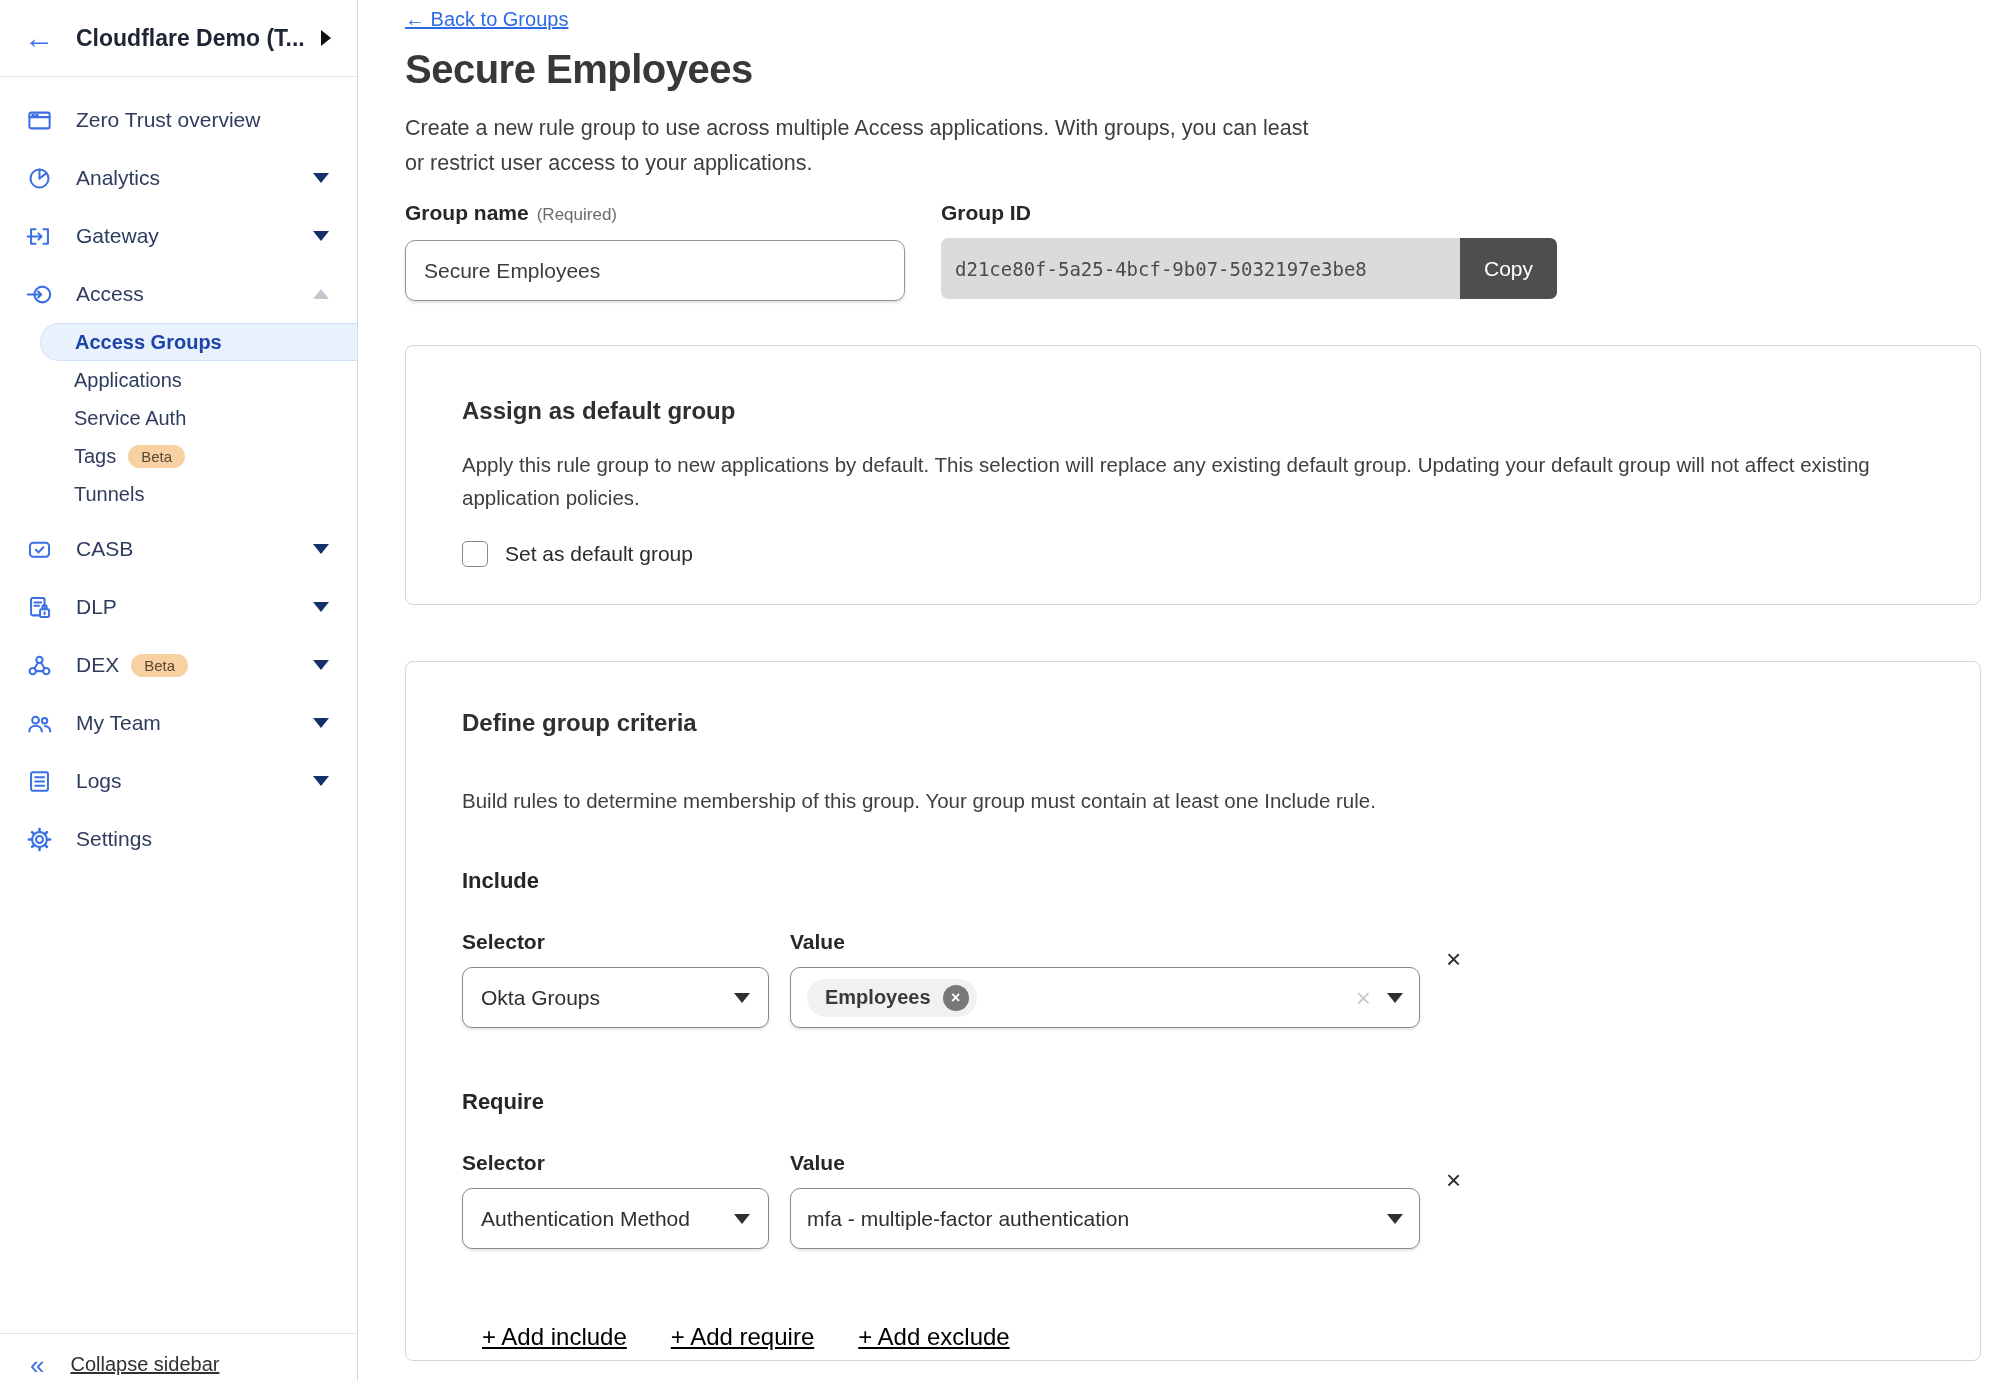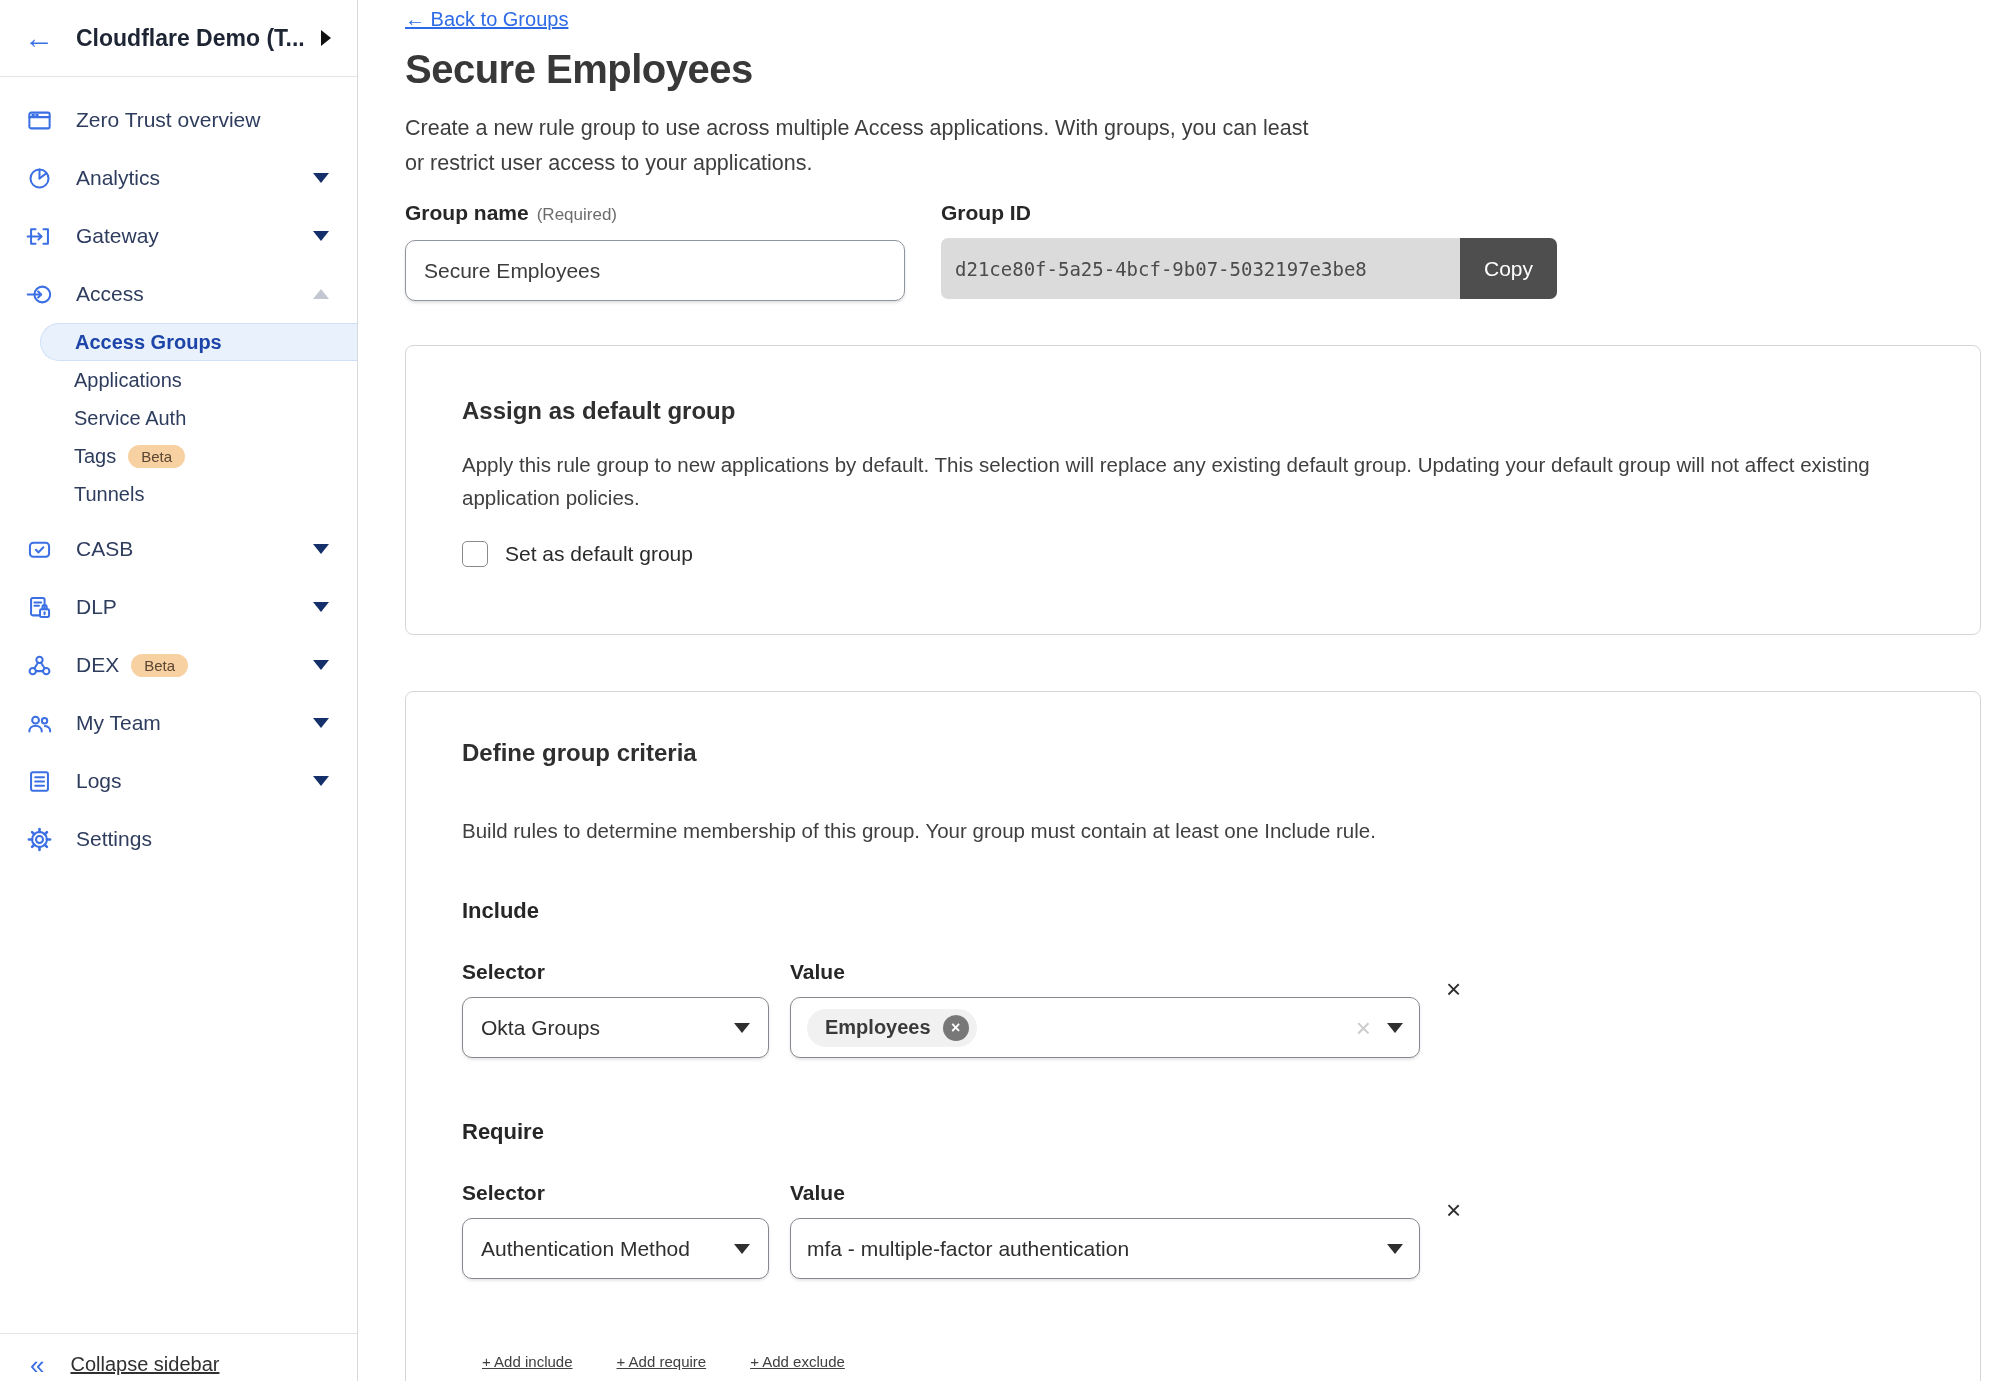--- a/index.html
+++ b/index.html
@@ -59,21 +59,21 @@
   .id-row { margin-top:12px; display:flex; }
   .id-box { width:519px; height:61px; background:#dbdbdb; border-radius:7px 0 0 7px;
             display:flex; align-items:center; padding:0 14px;
             font-family:"DejaVu Sans Mono", monospace; font-size:19px; color:#4b4b4b;
             white-space:nowrap; }
   .copy-btn { width:97px; height:61px; background:#4e4e4e; color:#fff; border:none;
               border-radius:0 7px 7px 0; font-size:21px; cursor:pointer;
               font-family:"Liberation Sans", sans-serif; }
 
   .card { border:1px solid #d6d6d6; border-radius:8px; background:#fff; width:1576px; }
-  .card1 { margin-top:44px; height:290px; padding:50px 56px 0; }
+  .card1 { margin-top:44px; height:260px; padding:50px 56px 0; }
   .card-title { font-size:24px; font-weight:bold; color:#2f2f2f; line-height:30px; }
   .card-body { margin-top:22px; font-size:20.5px; line-height:33px; color:#3f3f3f; }
   .check-row { margin-top:27px; display:flex; align-items:center; }
   .checkbox { width:26px; height:26px; border:1.5px solid #8a8a8a; border-radius:5px;
               background:#fff; cursor:pointer; flex:0 0 auto; }
   .check-label { margin-left:17px; font-size:21px; color:#2b2b2b; }
 
   .card2 { margin-top:56px; height:700px; padding:46px 56px 0; }
   .card2 .card-body { margin-top:46px; }
   .rule-heading { margin-top:50px; font-size:22px; font-weight:bold; color:#262626; line-height:28px; }
@@ -92,21 +92,21 @@
                border-top:10px solid #2f2f2f; flex:0 0 auto; }
   .chip { background:#f1f1f1; border-radius:999px; display:flex; align-items:center;
           padding:6px 8px 6px 18px; font-size:20px; font-weight:bold; color:#3a3a3a; }
   .chip-x { width:26px; height:26px; margin-left:12px; border-radius:50%; background:#787878;
             color:#fff; font-size:16px; display:flex; align-items:center; justify-content:center;
             cursor:pointer; }
   .vb-right { margin-left:auto; display:flex; align-items:center; gap:16px; }
   .vb-clear { color:#cbcbcb; font-size:26px; line-height:26px; cursor:pointer; }
   .remove-x { margin-left:26px; font-size:26px; color:#2e2e2e; line-height:61px; cursor:pointer; }
   .links-row { margin-top:74px; margin-left:20px; display:flex; gap:44px; }
-  .add-link { font-size:15px; color:#404040; text-decoration:underline; cursor:pointer; }
+  .add-link { font-size:24px; color:#000000; text-decoration:underline; cursor:pointer; }
 
   svg.ic { stroke:#3b6fe3; fill:none; stroke-width:1.8; stroke-linecap:round; stroke-linejoin:round; }
 </style>
 </head>
 <body>
 
 <div class="app">
 
   <div class="sidebar">
     <div class="side-header">

